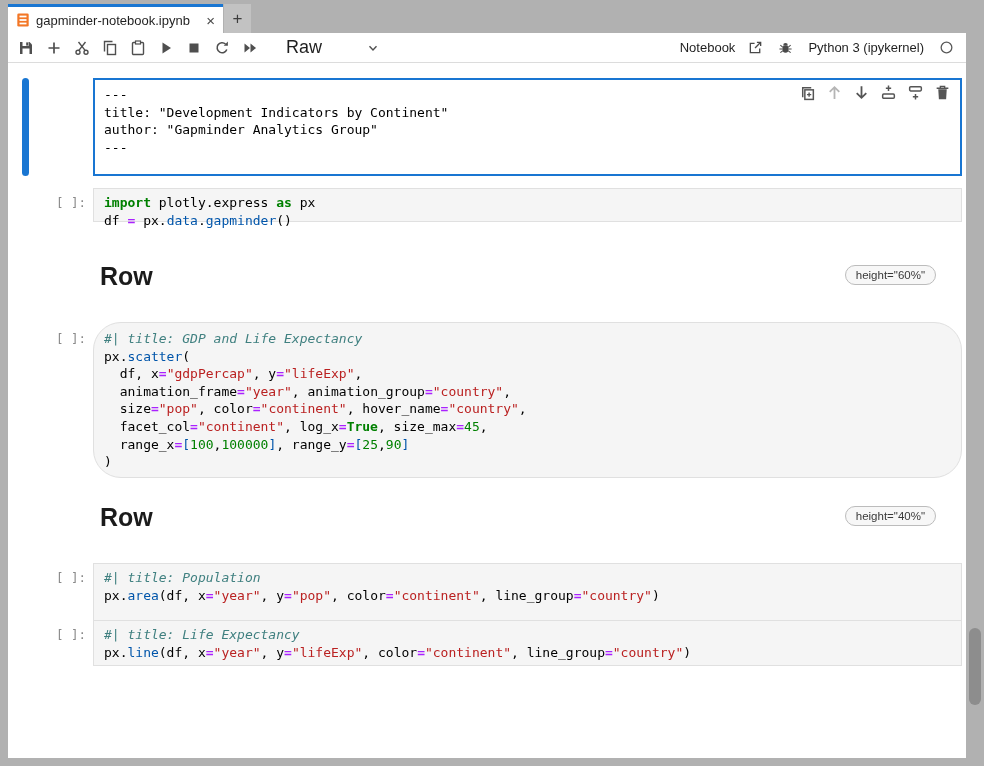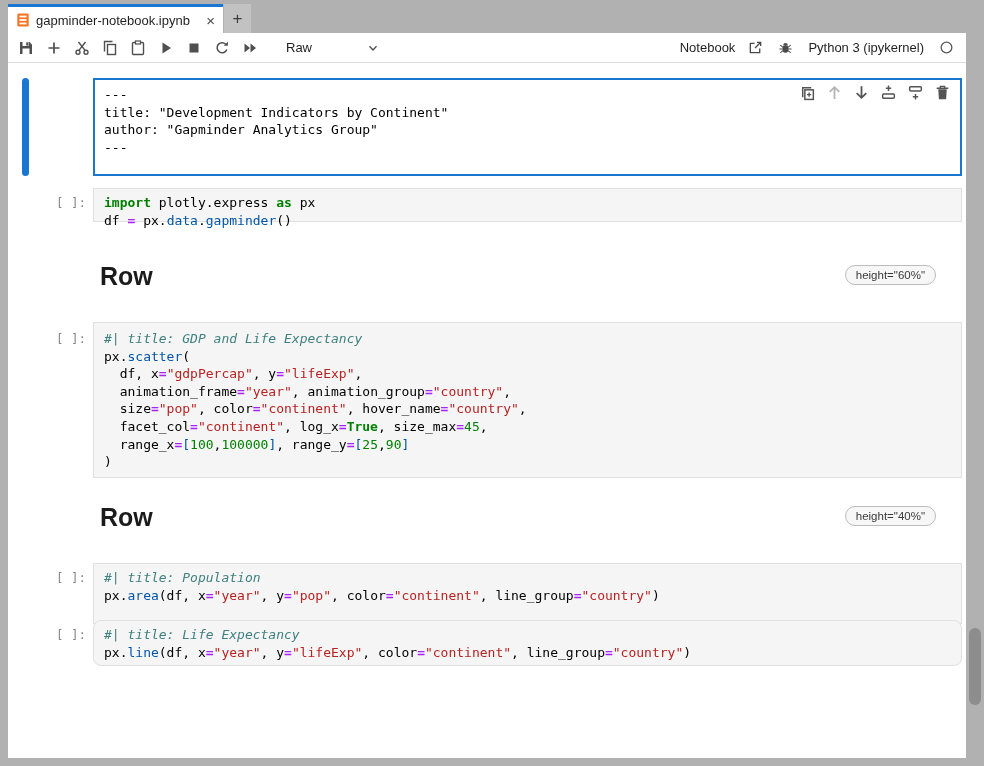--- a/index.html
+++ b/index.html
@@ -16,21 +16,21 @@
           display:flex;align-items:center;justify-content:center;font-size:17px;color:#3d3d3d;}
   
   .app{position:absolute;left:8px;top:33px;width:958px;height:725px;background:#fff;}
   .toolbar{position:absolute;left:0;top:0;width:100%;height:30px;background:#fff;
            border-bottom:1px solid #dcdcdc;box-sizing:border-box;display:flex;align-items:center;
            padding:0 12px 0 10px;}
   .tbtn{width:16px;height:16px;margin-right:12px;border:none;background:none;padding:0;
         color:#4f4f4f;display:inline-flex;cursor:pointer;}
   .tbtn svg,.ctbtn svg,.icon16 svg{display:block;width:100%;height:100%;}
   .celltype{display:flex;align-items:center;justify-content:space-between;width:94px;
-            margin-left:16px;font-size:13px;color:#1f1f1f;cursor:pointer;}
+            margin-left:16px;font-size:18px;color:#1f1f1f;cursor:pointer;}
   .celltype .icon16{width:14px;height:14px;color:#4f4f4f;}
   .toolbar-right{margin-left:auto;display:flex;align-items:center;gap:15px;font-size:13px;color:#1f1f1f;}
   .nb-link{display:flex;align-items:center;gap:13px;cursor:pointer;}
   .icon16{width:15px;height:15px;color:#4a4a4a;display:inline-flex;}
   
   .mono{font-family:"DejaVu Sans Mono",monospace;font-size:13px;line-height:17.6px;}
   .cm-line{white-space:pre;}
   .tok-t{color:#000;}
   .tok-k{color:#008000;font-weight:bold;}
   .tok-o{color:#aa22ff;font-weight:bold;}
@@ -42,23 +42,23 @@
   #cell-raw{position:absolute;left:85px;top:45px;width:869px;height:98px;background:#fff;
             border:2px solid #1976d2;box-sizing:border-box;padding:6px 0 0 9px;}
   .bluebar{position:absolute;left:14px;top:45px;width:7px;height:98px;border-radius:4px;
            background:#1976d2;cursor:pointer;}
   .cell-toolbar{position:absolute;top:4px;right:9px;display:flex;gap:10px;}
   .ctbtn{width:17px;height:17px;border:none;background:none;padding:0;color:#555;cursor:pointer;}
   .ctbtn.disabled{color:#b5b5b5;cursor:default;}
   .cell-code{position:absolute;left:85px;width:869px;background:#f5f5f5;
              border:1px solid #e0e0e0;box-sizing:border-box;padding:5px 0 0 10px;}
   #cell-imports{top:155px;height:34px;}
-  #cell-scatter{top:289px;height:156px;padding-top:7px;}
+  #cell-scatter{top:289px;height:156px;padding-top:7px;border-radius:28px;}
   #cell-area{top:530px;height:61px;}
-  #cell-line{top:587px;height:46px;border-radius:8px;}
+  #cell-line{top:587px;height:46px;}
   .prompt{position:absolute;left:26px;width:52px;text-align:right;color:#8a8a8a;
           font-family:"DejaVu Sans Mono",monospace;font-size:12.5px;line-height:17.6px;}
   #prompt-imports{top:161px;} #prompt-scatter{top:297px;}
   #prompt-area{top:536px;} #prompt-line{top:593px;}
   .mdrow{position:absolute;left:92px;}
   #md1{top:229px;} #md2{top:470px;}
   .mdrow h2{margin:0;font-size:25px;font-weight:700;color:#1b1b1b;font-family:"Liberation Sans",sans-serif;}
   .badge{position:absolute;right:30px;font-size:11.5px;color:#3a3a3a;background:#f7f7f7;
          border:1px solid #bcbcbc;border-radius:11px;padding:3px 10px;white-space:nowrap;}
   #badge1{top:232px;} #badge2{top:473px;}

